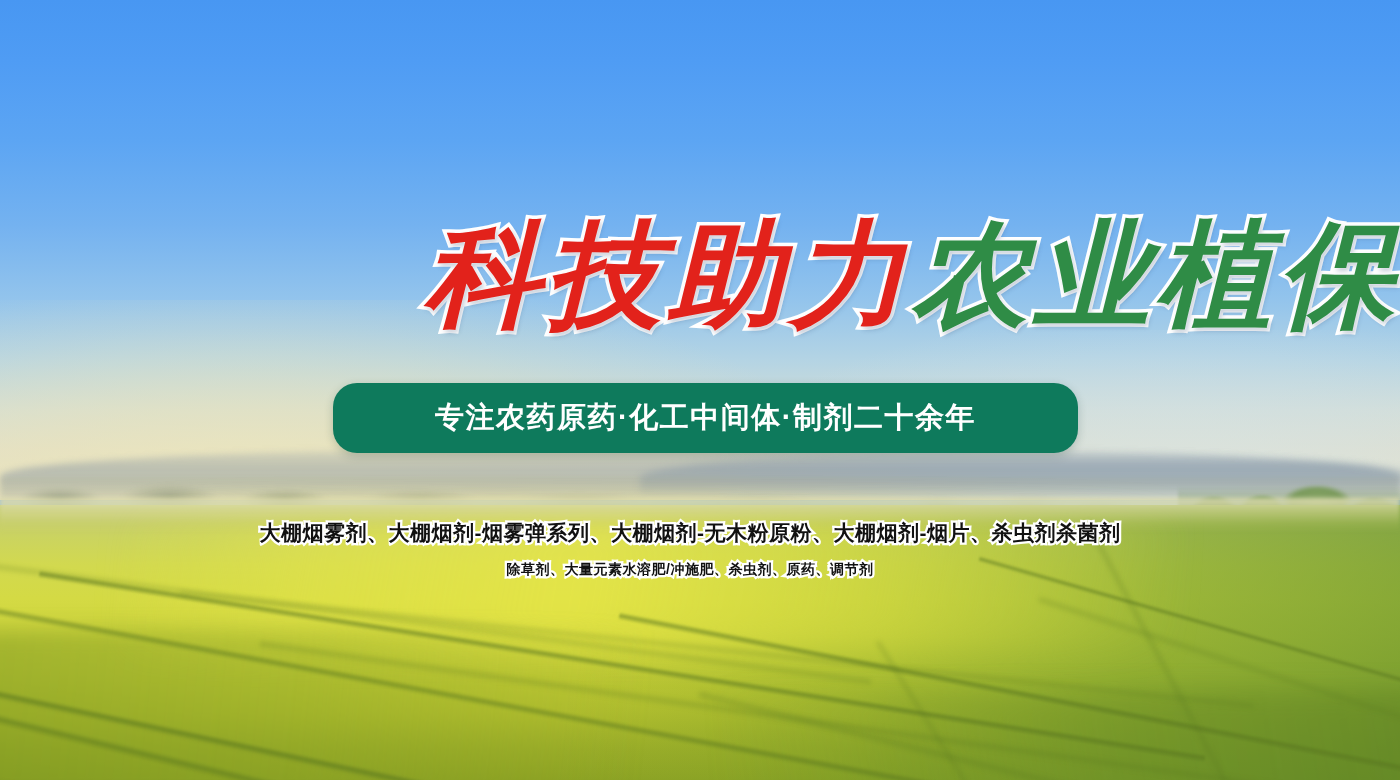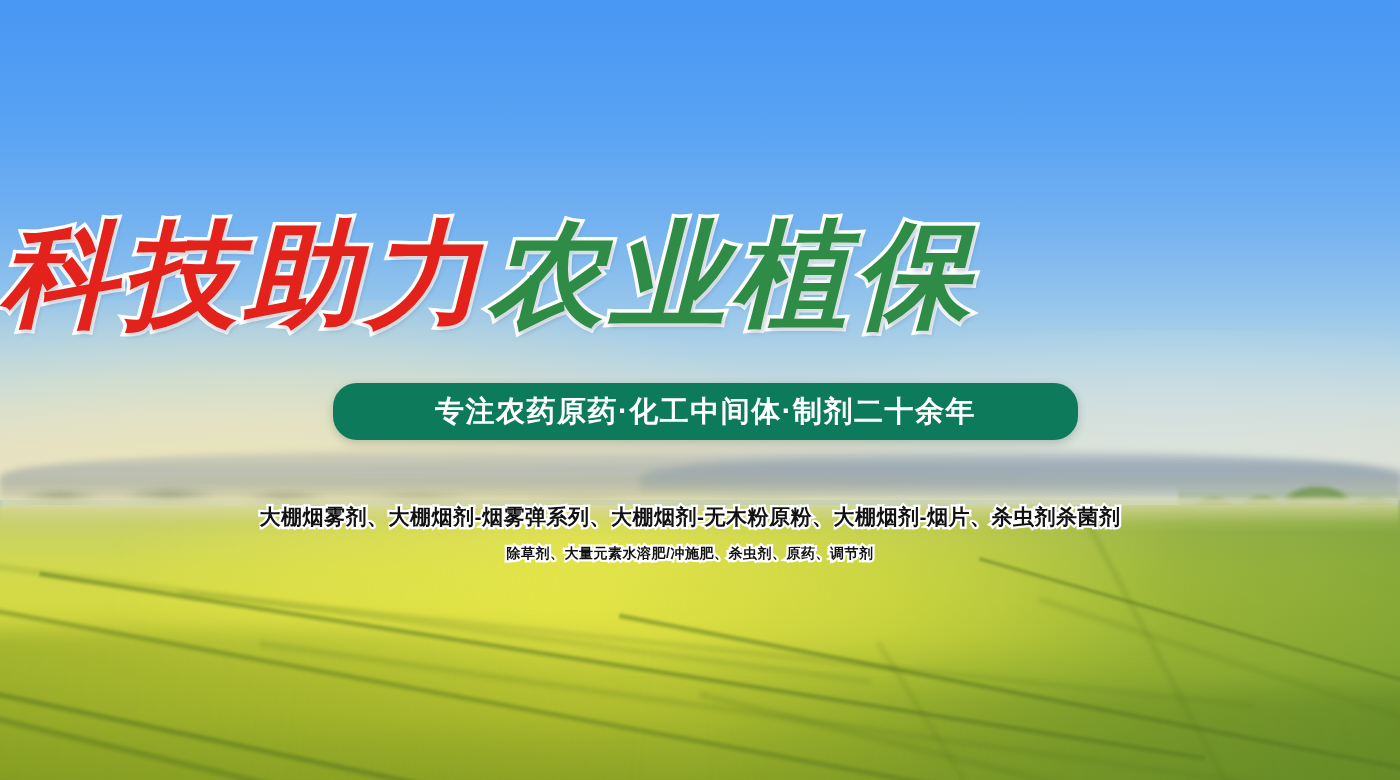--- a/index.html
+++ b/index.html
@@ -199,21 +199,21 @@
       rgba(96,124,34,0) 100%);
     filter:blur(1.2px);
   }
   .track.soft { opacity:.55; filter:blur(2.4px); }
   .track.strong { opacity:.85; }
 
   
   .title {
     position:absolute; left:0; top:216px;
     width:1400px;
-    text-align:left;
+    text-align:right;
     font-family:"DejaVu Serif", serif;
     font-size:116px;
     font-weight:700;
     line-height:1;
     font-style:italic;
     letter-spacing:6px;
     white-space:nowrap;
   }
   .title span {
     -webkit-text-stroke:7px #ffffff;
@@ -222,38 +222,38 @@
        0 0 2px rgba(255,255,255,.9),
        2px 3px 5px rgba(40,70,110,.28);
   }
   .title .red   { color:#e2221b; }
   .title .green { color:#2f8c46; }
 
   
   .pill {
     position:absolute;
     left:333px; top:383px;
-    width:745px; height:57px;
+    width:745px; height:70px;
     background:#0e7a5c;
     border-radius:24px;
     box-shadow:0 3px 10px rgba(20,60,50,.22);
     display:flex; align-items:center; justify-content:center;
   }
   .pill-text {
     color:#ffffff;
     font-family:"Liberation Sans", sans-serif;
     font-size:29px;
     font-weight:700;
     letter-spacing:1.5px;
     white-space:nowrap;
   }
 
   
   .products {
-    position:absolute; left:0; top:500px;
+    position:absolute; left:0; top:516px;
     width:1380px;
     text-align:center;
   }
   .prod-line {
     font-family:"Liberation Sans", sans-serif;
     font-weight:700;
     color:#111111;
     -webkit-text-stroke:4.5px #ffffff;
     paint-order:stroke fill;
     white-space:nowrap;

